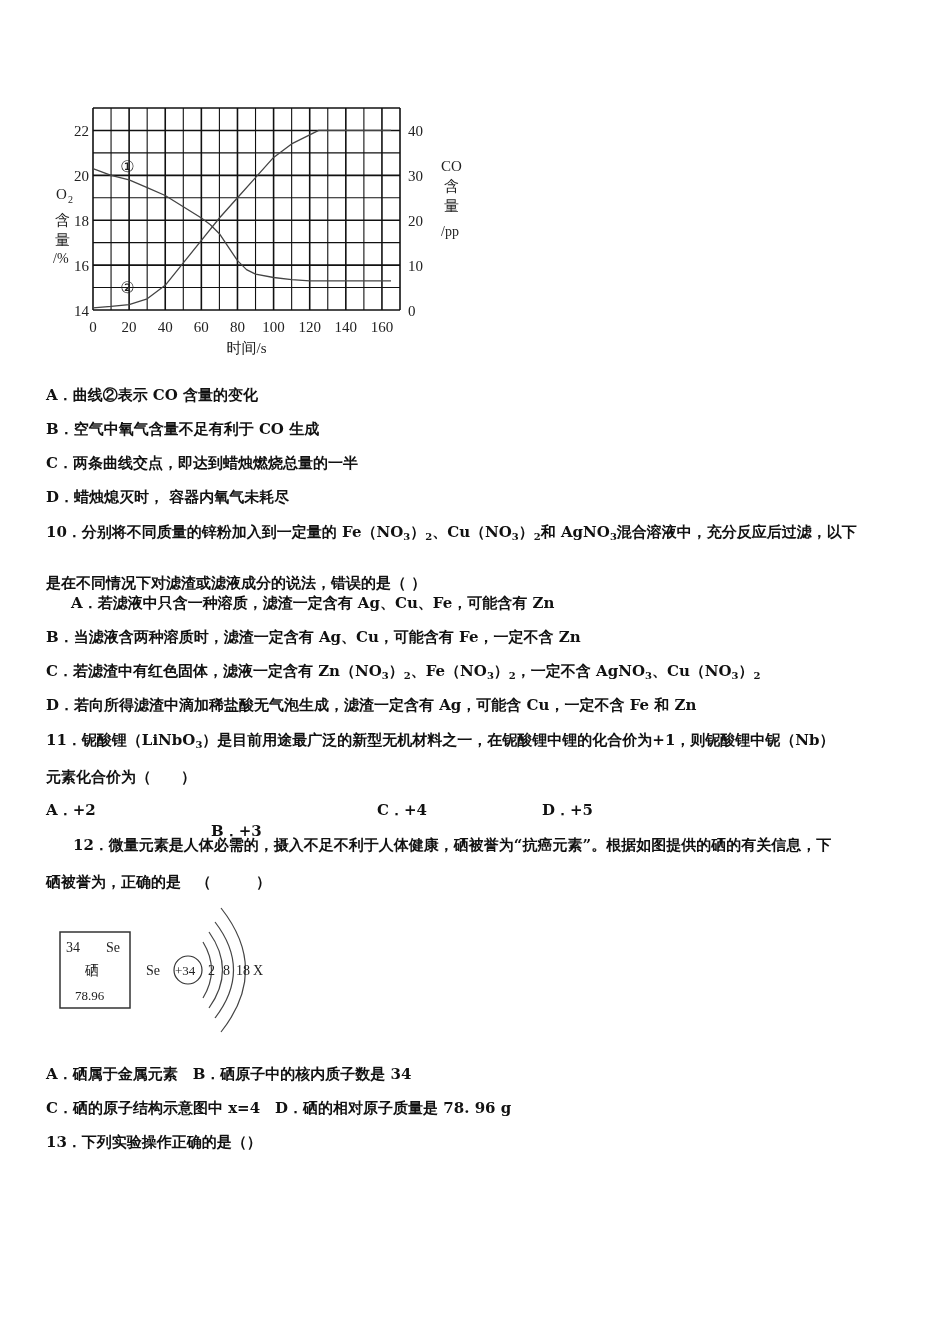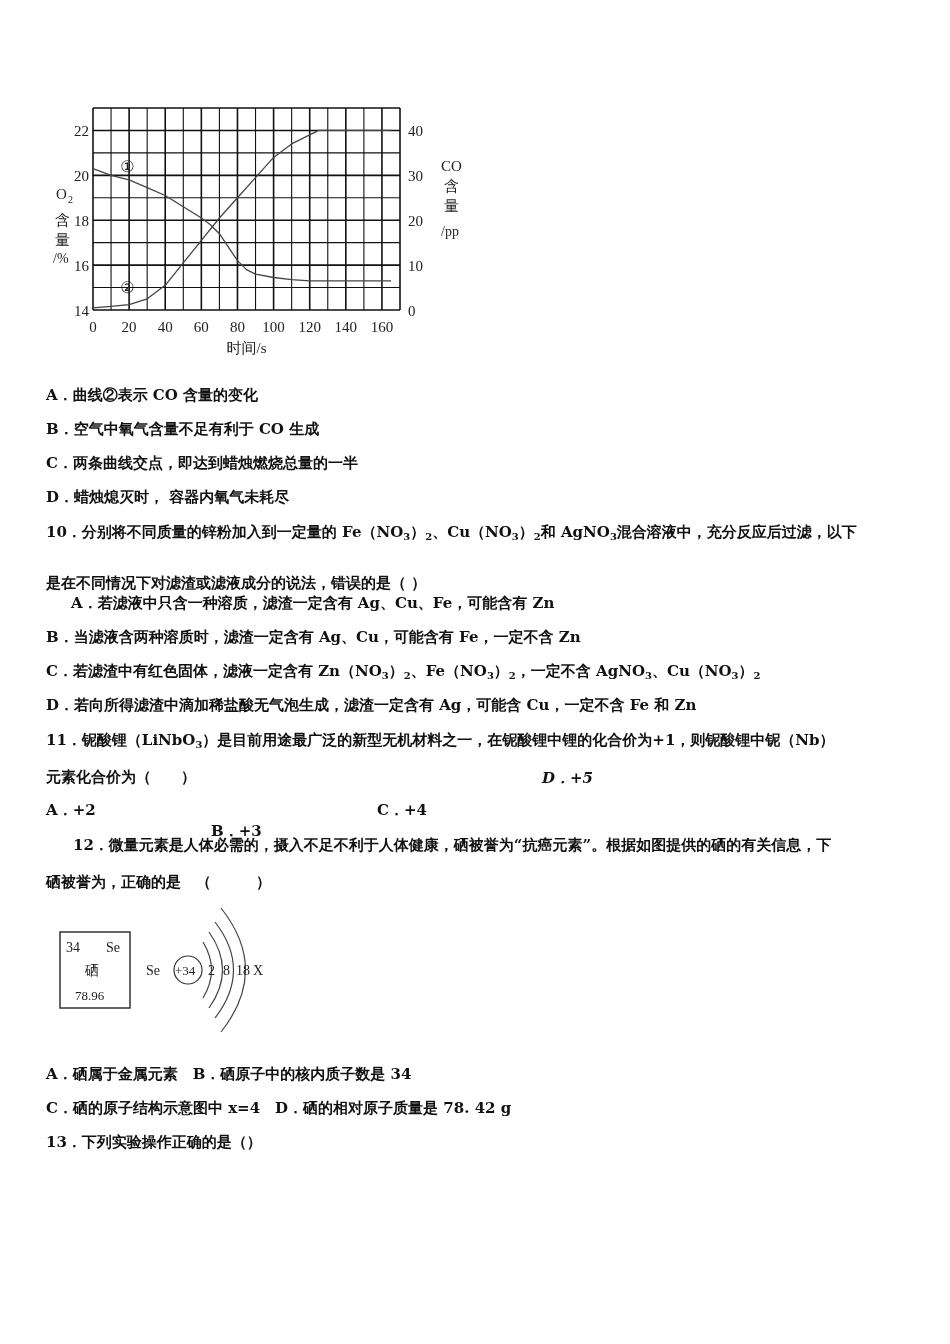--- a/index.html
+++ b/index.html
@@ -103,21 +103,21 @@
 </div>
 <div class="line" style="top:695px;">D．若向所得滤渣中滴加稀盐酸无气泡生成，滤渣一定含有 Ag，可能含 Cu，一定不含 Fe 和 Zn</div>
 
 <div class="line" style="top:730px;">
   <span>11．铌酸锂（LiNbO</span><span class="sub">3</span><span>）是目前用途最广泛的新型无机材料之一，在铌酸锂中锂的化合价为+1，则铌酸锂中铌（Nb）</span>
 </div>
 <div class="line" style="top:767px;">元素化合价为（　　）</div>
 <div class="line" style="top:800px;">A．+2</div>
 <div class="line" style="top:821px; left:211px;">B．+3</div>
 <div class="line" style="top:800px; left:377px;">C．+4</div>
-<div class="line" style="top:768px; left:542px;font-style:italic;">D．+5</div>
+<div class="line" style="top:800px; left:542px;">D．+5</div>
 
 <div class="line" style="top:835px;margin-left:27px;">12．微量元素是人体必需的，摄入不足不利于人体健康，硒被誉为“抗癌元素”。根据如图提供的硒的有关信息，下</div>
 <div class="line" style="top:872px;">硒被誉为，正确的是　（　　　）</div>
 
 <div class="se-figure">
   <svg width="230" height="140" viewBox="0 0 230 140">
     <rect x="12" y="32" width="70" height="76" fill="none" stroke="#333" stroke-width="1.5"></rect>
     <text x="18" y="52" font-size="14" fill="#222">34</text>
     <text x="58" y="52" font-size="14" fill="#222">Se</text>
     <text x="37" y="75" font-size="14" fill="#222">硒</text>
@@ -131,15 +131,15 @@
     <path d="M167,22 Q204,70 167,118" fill="none" stroke="#444" stroke-width="1.2"></path>
     <path d="M173,8 Q222,70 173,132" fill="none" stroke="#444" stroke-width="1.2"></path>
     <text x="160" y="75" font-size="14" fill="#222">2</text>
     <text x="175" y="75" font-size="14" fill="#222">8</text>
     <text x="188" y="75" font-size="14" fill="#222">18</text>
     <text x="205" y="75" font-size="14" fill="#222">X</text>
   </svg>
 </div>
 
 <div class="line" style="top:1064px;">A．硒属于金属元素　B．硒原子中的核内质子数是 34</div>
-<div class="line" style="top:1098px;">C．硒的原子结构示意图中 x=4　D．硒的相对原子质量是 78. 42  g</div>
+<div class="line" style="top:1098px;">C．硒的原子结构示意图中 x=4　D．硒的相对原子质量是 78. 96  g</div>
 
 <div class="line" style="top:1132px;">13．下列实验操作正确的是（）</div>
 
 </body></html>

